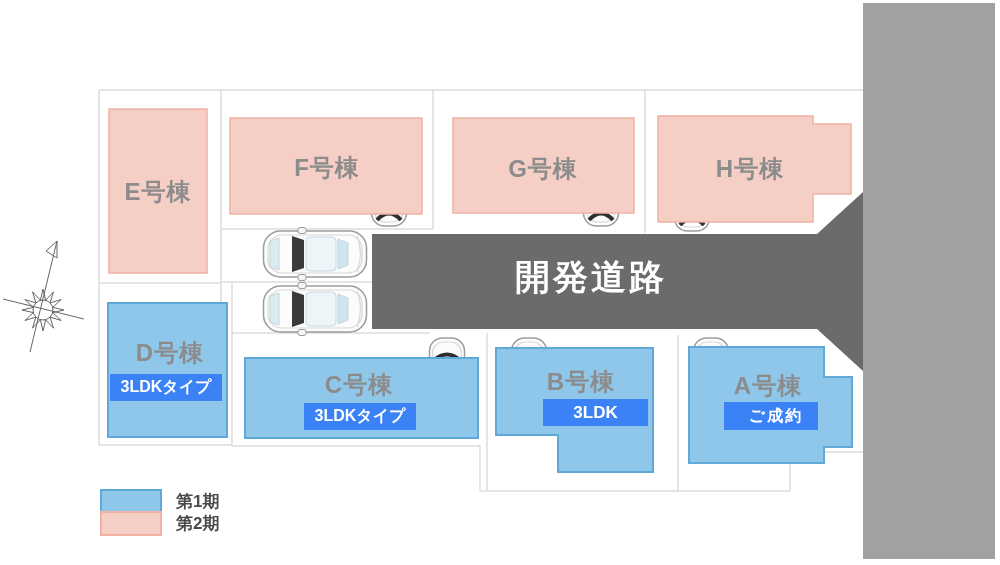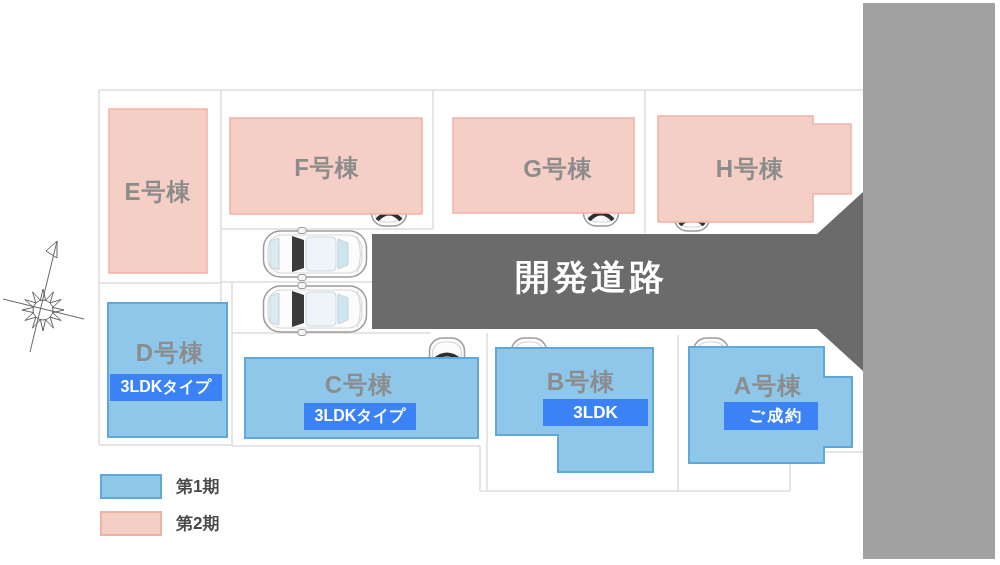--- a/index.html
+++ b/index.html
@@ -107,33 +107,33 @@
       <polygon points="689,347 824,347 824,377 852,377 852,447 824,447 824,463 689,463"></polygon>
     </g>
   </svg>
 
   <div class="overlay">
 
     <div class="road-label" style="left:591px;top:277px;">開発道路</div>
 
     <div class="lot-label" style="left:158px;top:192px;">E号棟</div>
     <div class="lot-label" style="left:327px;top:168px;">F号棟</div>
-    <div class="lot-label" style="left:543px;top:169px;margin-left:15px;">G号棟</div>
+    <div class="lot-label" style="left:543px;top:169px;">G号棟</div>
     <div class="lot-label" style="left:750px;top:169px;">H号棟</div>
     <div class="lot-label" style="left:170px;top:353px;">D号棟</div>
     <div class="lot-label" style="left:359px;top:385px;">C号棟</div>
     <div class="lot-label" style="left:581px;top:382px;">B号棟</div>
     <div class="lot-label" style="left:768px;top:386px;">A号棟</div>
 
     <div class="badge" style="left:110px;top:374px;width:112px;height:27px;font-size:16px;">3LDKタイプ</div>
     <div class="badge" style="left:304px;top:403px;width:112px;height:27px;font-size:16px;">3LDKタイプ</div>
     <div class="badge" style="left:543px;top:399px;width:105px;height:27px;font-size:17px;">3LDK</div>
     <div class="badge" style="left:724px;top:402px;width:84px;height:28px;font-size:16px;letter-spacing:2px;padding-left:10px;">ご成約</div>
 
-    <div class="legend-row" style="left:100px;top:474px;">
+    <div class="legend-row" style="left:100px;top:489px;">
       <div class="legend-swatch swatch-p1"></div>
       <div class="legend-label">第1期</div>
     </div>
     <div class="legend-row" style="left:100px;top:511px;">
       <div class="legend-swatch swatch-p2"></div>
       <div class="legend-label">第2期</div>
     </div>
 
   </div>
 </div>

